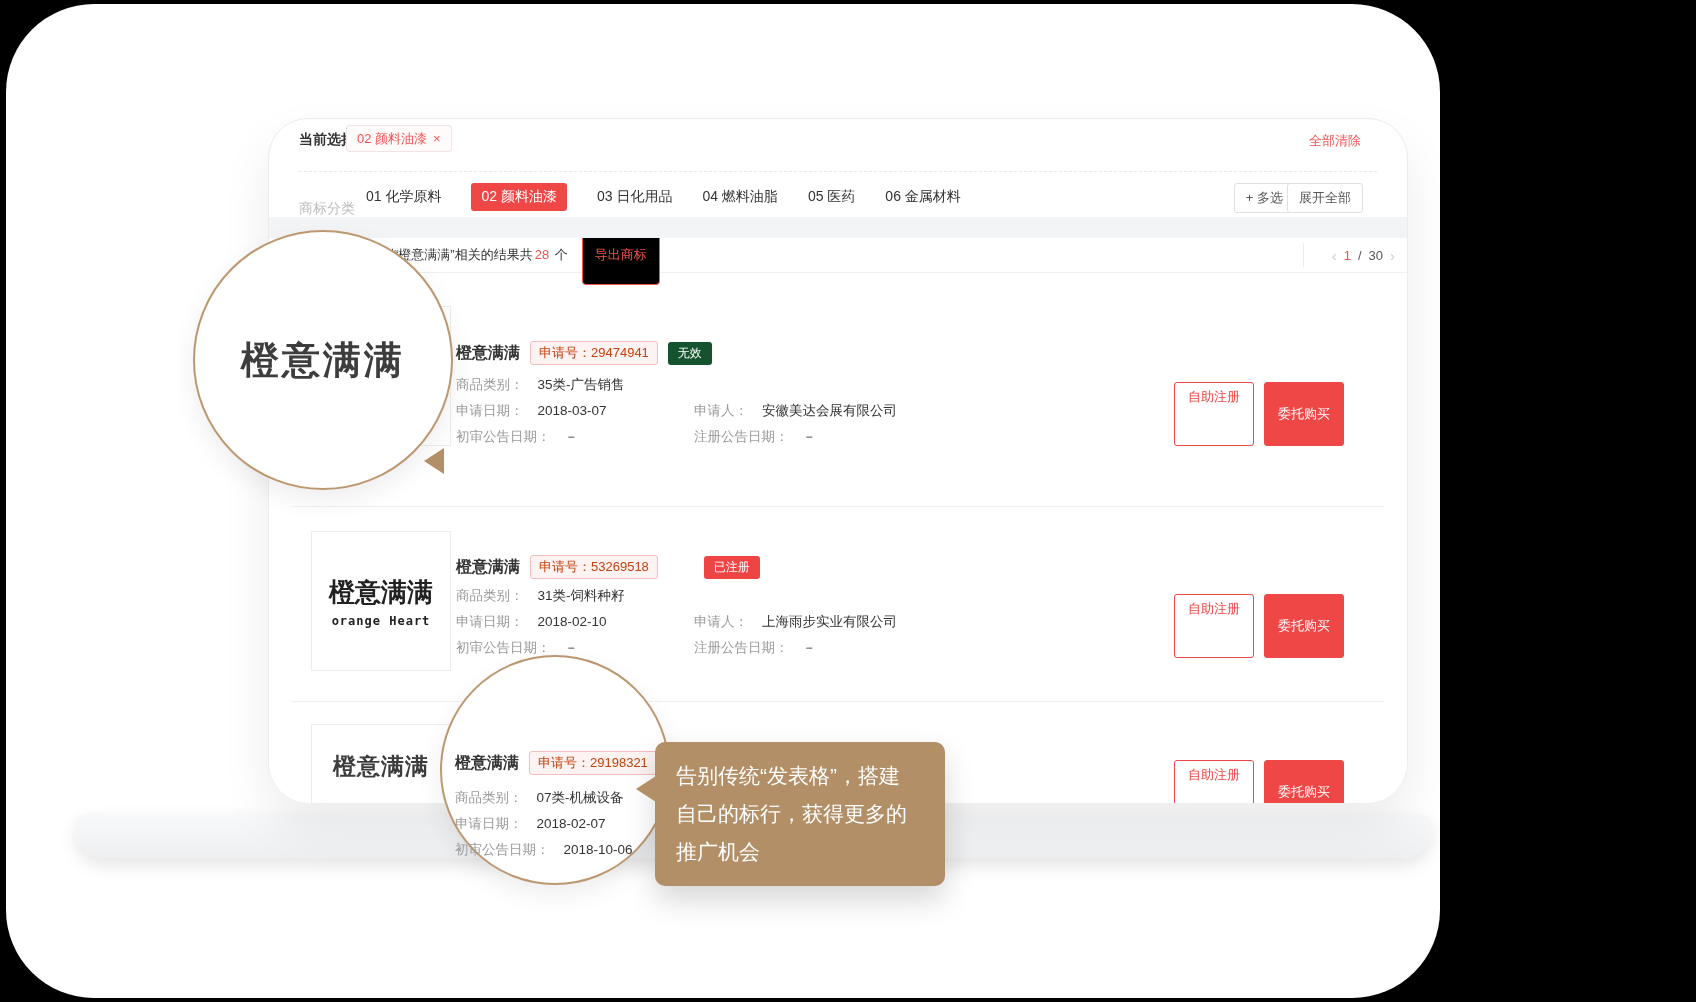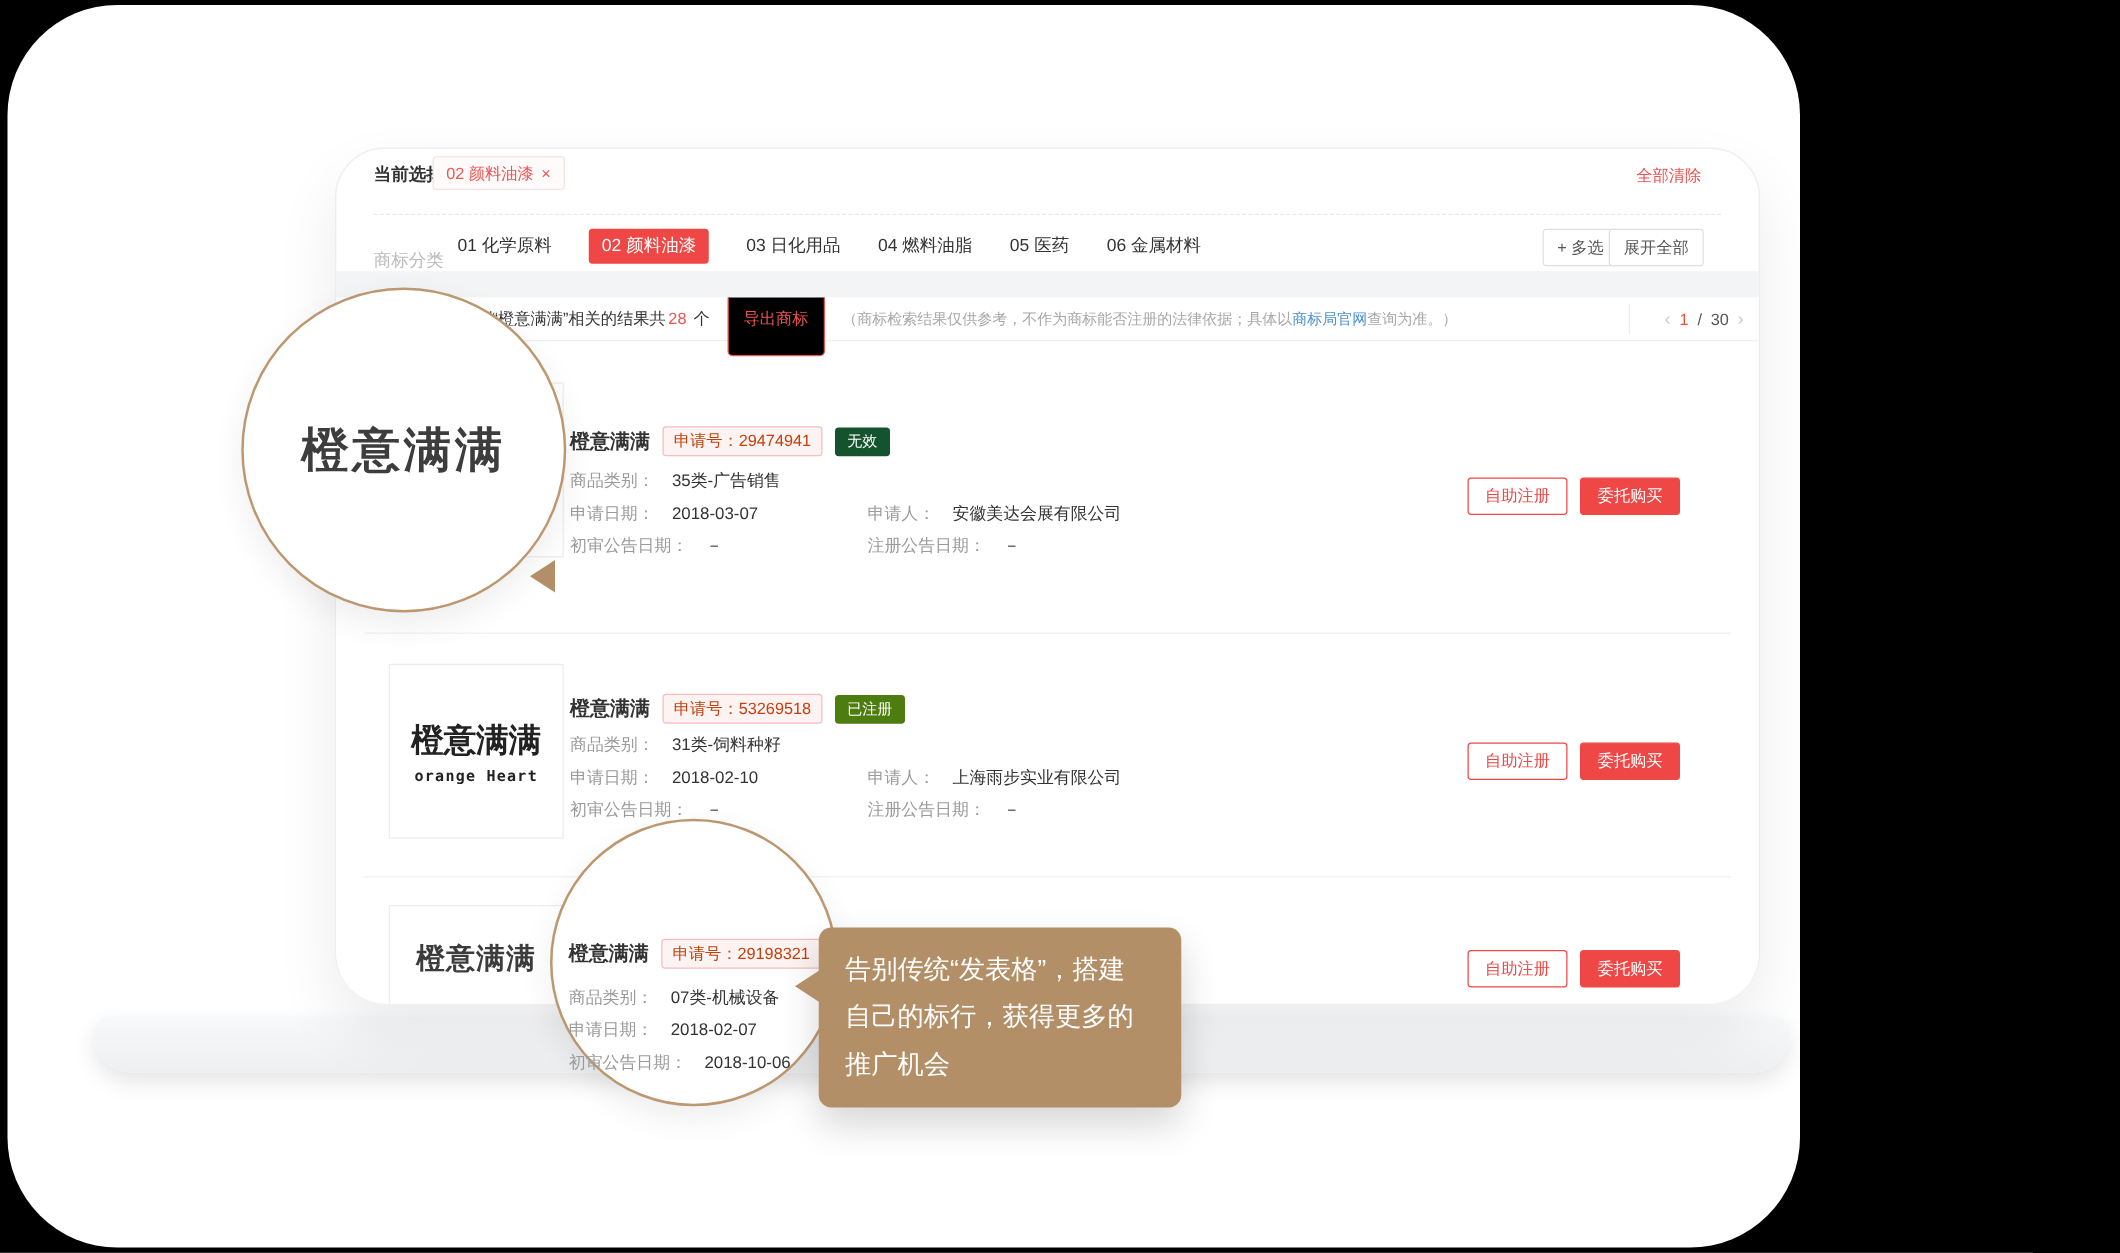--- a/index.html
+++ b/index.html
@@ -50,28 +50,28 @@
   .thumb .t-cal{font-family:"DejaVu Serif","Liberation Serif",serif;font-size:26px;font-weight:700;color:#222;}
   .thumb .t-sub{font-family:"DejaVu Sans Mono","Liberation Mono",monospace;font-size:12px;font-weight:700;color:#222;margin-top:4px;letter-spacing:1px;}
   .thumb.clipped{justify-content:flex-start;padding-top:26px;}
 
   .title-line{position:absolute;display:flex;align-items:center;gap:10px;}
   .tm-title{font-size:16px;font-weight:700;color:#333;}
   .pill{border:1px solid #f5bdbd;background:#fef3f3;color:#c2410c;font-size:13px;
     padding:2px 8px;border-radius:3px;white-space:nowrap;}
   .badge{font-size:12px;color:#fff;padding:3px 10px;border-radius:3px;white-space:nowrap;}
   .badge.invalid{background:#14532d;}
-  .badge.registered{background:#4d7c0f;}
+  .badge.registered{background:#ef4444;margin-left:36px;}
   .fline{position:absolute;font-size:13.5px;color:#333;white-space:nowrap;}
   .flab{color:#9a9a9a;margin-right:14px;}
   .row-btns{position:absolute;right:63px;display:flex;gap:10px;}
   .btn-outline{border:1px solid #ee4745;color:#ee4745;background:#fff;border-radius:3px;
     padding:5px 13px;font-size:13px;cursor:pointer;white-space:nowrap;}
   .btn-solid{border:1px solid #ee4745;background:#ee4745;color:#fff;border-radius:3px;
-    padding:5px 13px;font-size:13px;cursor:pointer;white-space:nowrap;}
+    padding:22px 13px;font-size:13px;cursor:pointer;white-space:nowrap;}
 
   
   .mag-circle{position:absolute;border-radius:50%;background:#fff;border:2px solid #bc9770;
     box-shadow:0 10px 26px rgba(0,0,0,.07);box-sizing:border-box;}
   .circle1{left:193px;top:230px;width:260px;height:260px;z-index:8;display:flex;align-items:center;justify-content:center;}
   .circle1 .big-mark{font-size:38px;font-weight:600;color:#3d3d3d;letter-spacing:3px;}
   .circle2{left:440px;top:655px;width:230px;height:230px;z-index:6;}
   .row3-copy{position:absolute;left:455px;top:751px;width:320px;z-index:7;}
   .row3-copy .title-line{left:0;top:0;}
   .row3-copy .fline{left:0;}
@@ -115,23 +115,20 @@
     <div class="tool-btn btn-expand">展开全部</div>
 
     <div class="gray-strip"></div>
 
     <div class="results">
       <div class="res-header">
         <span>
           <span>当前分类检索到“橙意满满”相关的结果共</span><span class="res-count">28</span> <span>个</span>
         </span>
         <span class="export-btn">导出商标</span>
-        <span class="disclaimer">
-          <span>（商标检索结果仅供参考，不作为商标能否注册的法律依据；具体以</span><span class="lnk">商标局官网</span><span>查询为准。）</span>
-        </span>
         <span class="vdiv"></span>
         <span class="pagination">
           <span class="chev">‹</span>
           <span class="cur">1</span>
           <span>/</span>
           <span>30</span>
           <span class="chev">›</span>
         </span>
       </div>
 

